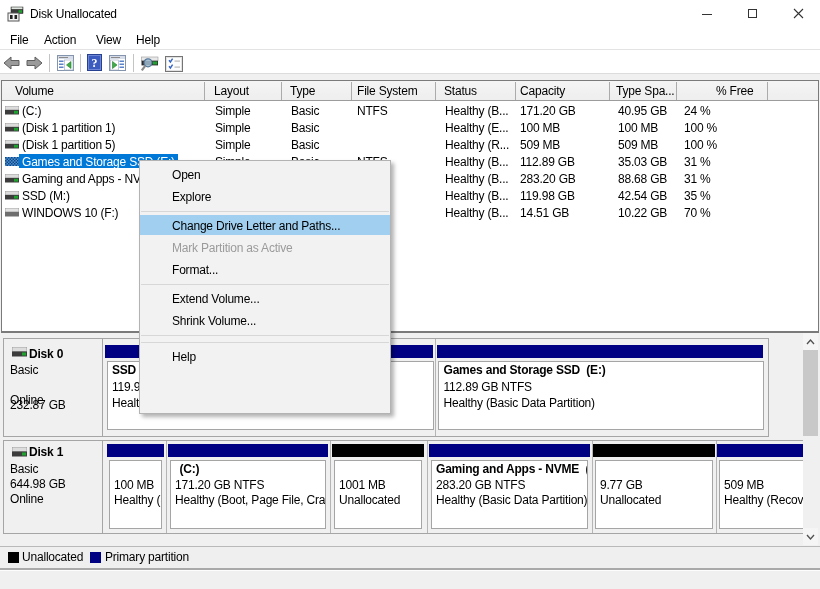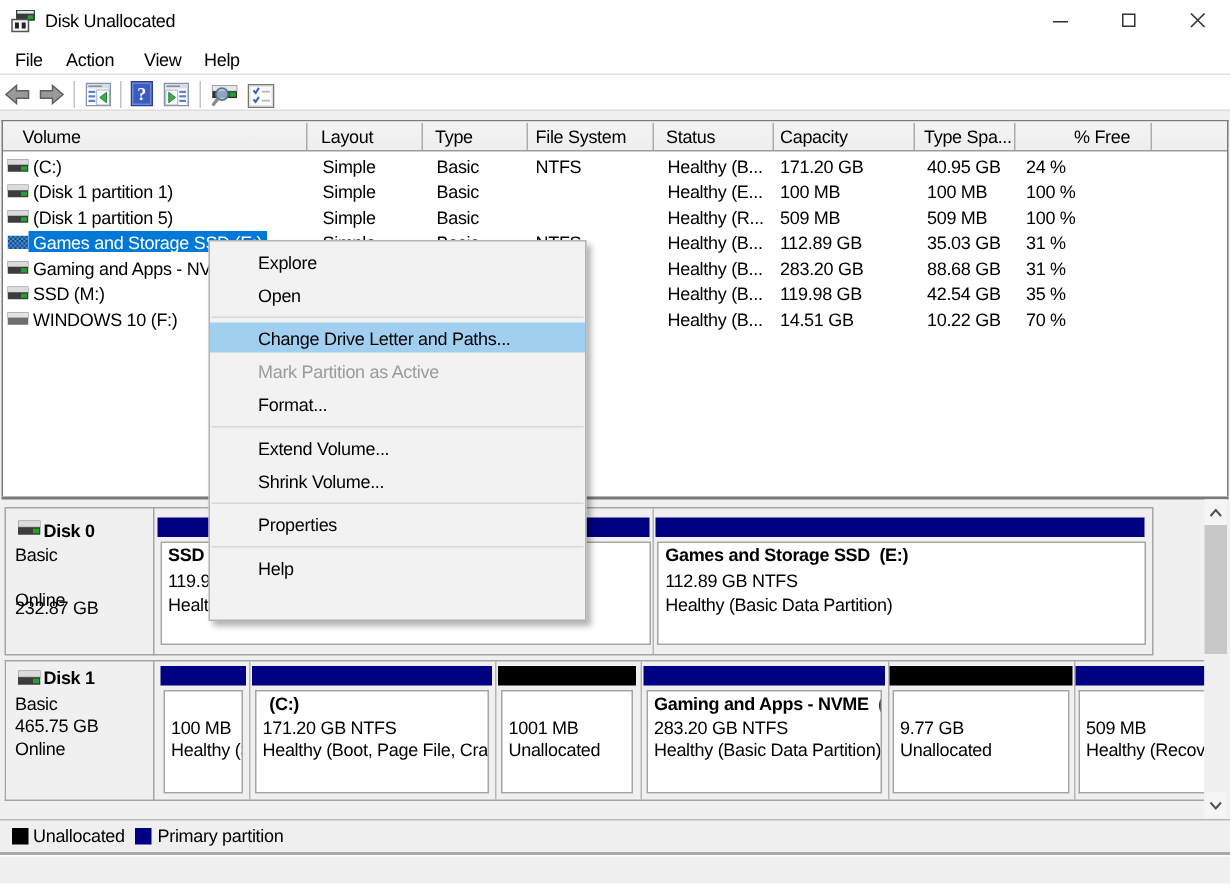--- a/index.html
+++ b/index.html
@@ -226,21 +226,21 @@
 <div class="a" style="left:3px;top:440px;width:800px;height:94px;overflow:hidden">
   <div class="a" style="left:0;top:0;width:800px;height:94px;border:1px solid #a5a5a5;border-right:none;background:#f0f0f0"></div>
   <div class="a" style="left:99px;top:0;width:1px;height:94px;background:#a5a5a5"></div>
   <svg class="a" style="left:9px;top:6.5px" width="15" height="10" viewBox="0 0 15 10">
     <rect x="0" y="0" width="15" height="4.5" fill="#dcdcdc" stroke="#8a8a8a" stroke-width="0.7"></rect>
     <rect x="0" y="4.5" width="15" height="5" fill="#3c3c3c"></rect>
     <rect x="10" y="5.5" width="4" height="3" fill="#1fa32e"></rect>
   </svg>
   <div class="t b" style="left:26px;top:5px">Disk 1</div>
   <div class="t" style="left:7px;top:21.5px">Basic</div>
-  <div class="t" style="left:7px;top:37px">465.75 GB</div>
+  <div class="t" style="left:7px;top:37px">644.98 GB</div>
   <div class="t" style="left:7px;top:51.5px">Online</div>
 
   <div class="a" style="left:163px;top:1px;width:1px;height:92px;background:#b5b5b5"></div>
   <div class="a" style="left:327px;top:1px;width:1px;height:92px;background:#b5b5b5"></div>
   <div class="a" style="left:423.5px;top:1px;width:1px;height:92px;background:#b5b5b5"></div>
   <div class="a" style="left:588.5px;top:1px;width:1px;height:92px;background:#b5b5b5"></div>
   <div class="a" style="left:712.5px;top:1px;width:1px;height:92px;background:#b5b5b5"></div>
 
   <div class="a" style="left:104px;top:3.5px;width:56.5px;height:13px;background:#000082"></div>
   <div class="a" style="left:165px;top:3.5px;width:159.5px;height:13px;background:#000082"></div>
@@ -291,41 +291,40 @@
 <div class="a" style="left:0;top:546px;width:820px;height:23px;background:#efefef;border-top:1px solid #b9b9b9"></div>
 <div class="a" style="left:0;top:568px;width:820px;height:2px;background:#a9a9a9"></div>
 <div class="a" style="left:0;top:570px;width:820px;height:1px;background:#fdfdfd"></div>
 <div class="a" style="left:8px;top:552px;width:11px;height:11px;background:#000"></div>
 <div class="t" style="left:22px;top:550px">Unallocated</div>
 <div class="a" style="left:90px;top:552px;width:11px;height:11px;background:#000082"></div>
 <div class="t" style="left:105px;top:550px">Primary partition</div>
 
 <div class="a" style="left:139px;top:159.5px;width:252px;height:254px;background:#f2f2f2;border:1px solid #b3b3b3;box-shadow:3px 3px 4px rgba(0,0,0,0.3);z-index:50">
   <div style="height:3px"></div>
+  <div style="height:22px;line-height:22px;padding-left:32px;font-size:12px;letter-spacing:-0.2px">Open</div>
   <div style="height:22px;line-height:22px;padding-left:32px;font-size:12px;letter-spacing:-0.2px">Explore</div>
-  <div style="height:22px;line-height:22px;padding-left:32px;font-size:12px;letter-spacing:-0.2px">Open</div>
   <div style="height:7px">
       <div style="height:3px"></div>
       <div style="height:1px;background:#d7d7d7;margin:0 1px"></div>
     </div>
   <div style="height:22px;position:relative">
       <div style="position:absolute;left:0;top:0.5px;width:100%;height:20px;background:#a0cff0"></div>
       <div style="position:absolute;left:32px;top:0;height:22px;line-height:22px;font-size:12px;letter-spacing:-0.2px">Change Drive Letter and Paths...</div>
     </div>
   <div style="height:22px;line-height:22px;padding-left:32px;font-size:12px;letter-spacing:-0.2px;color:#9b9b9b">Mark Partition as Active</div>
   <div style="height:22px;line-height:22px;padding-left:32px;font-size:12px;letter-spacing:-0.2px">Format...</div>
   <div style="height:7px">
       <div style="height:3px"></div>
       <div style="height:1px;background:#d7d7d7;margin:0 1px"></div>
     </div>
   <div style="height:22px;line-height:22px;padding-left:32px;font-size:12px;letter-spacing:-0.2px">Extend Volume...</div>
   <div style="height:22px;line-height:22px;padding-left:32px;font-size:12px;letter-spacing:-0.2px">Shrink Volume...</div>
   <div style="height:7px">
       <div style="height:3px"></div>
       <div style="height:1px;background:#d7d7d7;margin:0 1px"></div>
     </div>
-  <div style="height:22px;line-height:22px;padding-left:32px;font-size:12px;letter-spacing:-0.2px">Properties</div>
   <div style="height:7px">
       <div style="height:3px"></div>
       <div style="height:1px;background:#d7d7d7;margin:0 1px"></div>
     </div>
   <div style="height:22px;line-height:22px;padding-left:32px;font-size:12px;letter-spacing:-0.2px">Help</div>
 </div>
 
 </body></html>

